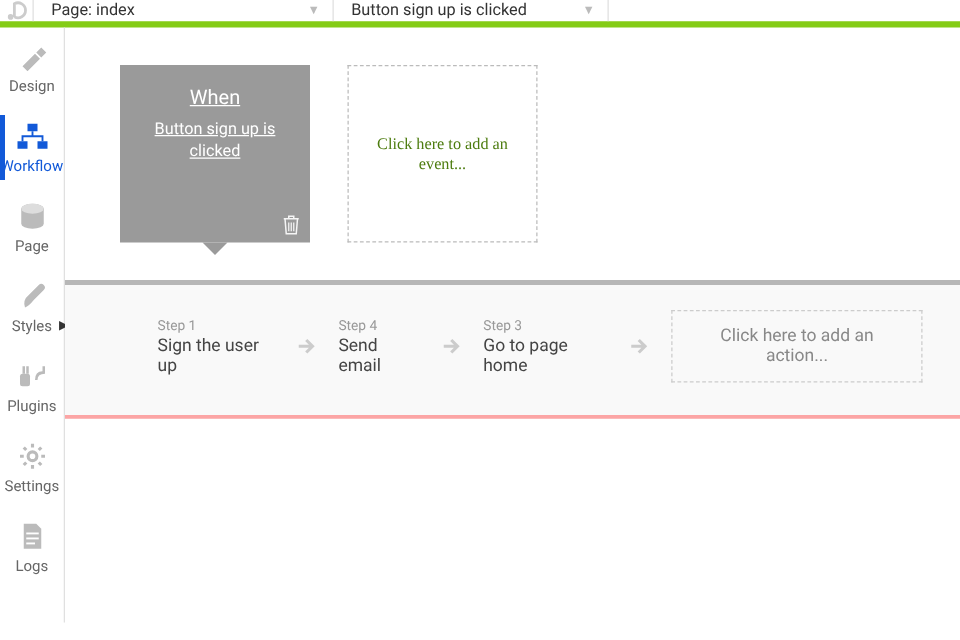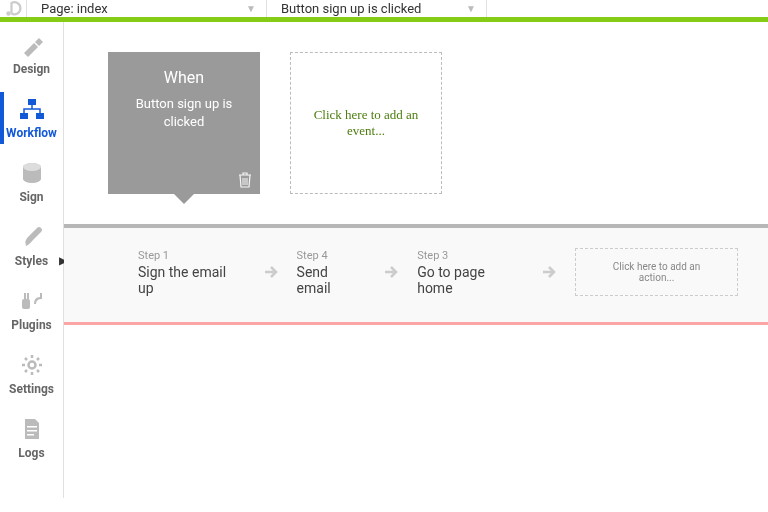--- a/index.html
+++ b/index.html
@@ -9,43 +9,43 @@
   .topbar .logo { width: 27px; display: flex; align-items: center; justify-content: center; border-right: 1px solid #e0e0e0; position: relative; }
   .topbar .logo svg { width: 18px; height: 18px; }
   .topbar .dropdown { display: flex; align-items: center; padding: 0 14px; border-right: 1px solid #e0e0e0; cursor: pointer; position: relative; min-width: 240px; }
   .topbar .dropdown .chev { position: absolute; right: 10px; color: #bbb; font-size: 10px; }
   .topbar .links { display: flex; align-items: center; padding: 0 14px; gap: 22px; }
   .topbar .links span { color: #555; cursor: pointer; }
   .topbar .links .saved { color: #ccc; cursor: default; }
   
   .main { display: flex; height: calc(512px - 36px); }
   
-  .sidebar { width: 64px; border-right: 1px solid #e0e0e0; display: flex; flex-direction: column; position: relative; font-weight: bold; }
+  .sidebar { width: 52px; border-right: 1px solid #e0e0e0; display: flex; flex-direction: column; position: relative; }
   .sidebar .item { height: 64px; display: flex; flex-direction: column; align-items: center; justify-content: center; gap: 4px; cursor: pointer; color: #666; font-size: 12px; }
   .sidebar .item.active { color: #1259d8; position: relative; }
   .sidebar .item.active::before { content:""; position:absolute; left:0; top:6px; bottom:6px; width:4px; background:#1259d8; }
   .sidebar .item .ico { width: 26px; height: 26px; display:flex; align-items:center; justify-content:center; }
   .sidebar .expander { position: absolute; right: -4px; top: 50%; transform: translateY(-50%); font-size: 10px; color: #333; }
   
   .canvas { flex: 1; padding: 30px 0 0 44px; position: relative; overflow: hidden; }
   .events-row { display: flex; gap: 30px; }
-  .event-card { width: 152px; height: 142px; background: #9a9a9a; color: #fff; display: flex; flex-direction: column; align-items: center; padding: 16px 10px 8px; position: relative; cursor: pointer; }
+  .event-card { width: 152px; height: 142px; background: #9a9a9a; color: #fff; display: flex; flex-direction: column; align-items: center; padding: 16px 10px 8px; position: relative; cursor: pointer; text-decoration: underline; }
   .event-card .when { font-size: 16px; font-weight: 400; margin-bottom: 8px; }
   .event-card .desc { font-size: 13px; text-align: center; line-height: 1.4; }
   .event-card .trash { position: absolute; right: 8px; bottom: 6px; opacity: 0.9; }
   .event-card .pointer { position: absolute; bottom: -10px; left: 50%; transform: translateX(-50%); width: 0; height: 0; border-left: 10px solid transparent; border-right: 10px solid transparent; border-top: 10px solid #9a9a9a; }
   
   .add-event { width: 152px; height: 142px; border: 1px dashed #bbb; display: flex; align-items: center; justify-content: center; text-align: center; color: #4d7c0f; font-size: 13px; padding: 10px; cursor: pointer; font-family: Liberation Serif, serif; }
   
   .steps-bar { margin-top: 30px; border-top: 4px solid #b7b7b7; background: #f9f9f9; border-bottom: 3px solid #fca5a5; padding: 20px 30px 26px; display: flex; align-items: center; gap: 8px; margin-left: -44px; padding-left: 74px; }
   .step { display: flex; flex-direction: column; gap: 2px; }
   .step .label { font-size: 11px; color: #999; }
   .step .title { font-size: 14px; color: #444; }
   .arrow { color: #ccc; margin: 0 10px; }
-  .add-action { border: 1px dashed #ccc; padding: 12px 18px; color: #888; font-size: 10px; cursor: pointer; text-align: center; }
+  .add-action { border: 1px dashed #ccc; padding: 12px 18px; color: #888; font-size: 14px; cursor: pointer; text-align: center; }
   
   svg { display: block; }
 </style>
 </head>
 <body>
 
 <div class="topbar">
   <div class="logo">
     <svg viewBox="0 0 24 24">
         <circle cx="6" cy="18" r="3" fill="#ccc"></circle>
@@ -84,21 +84,21 @@
       <span>Workflow</span>
     </div>
     <div class="item">
       <div class="ico">
           <svg width="22" height="22" viewBox="0 0 22 22">
             <ellipse cx="11" cy="5" rx="9" ry="4" fill="#bbb"></ellipse>
             <path d="M2 5 V17 a9 4 0 0 0 18 0 V5" fill="#bbb"></path>
             <ellipse cx="11" cy="5" rx="9" ry="4" fill="#ddd"></ellipse>
           </svg>
         </div>
-      <span>Sign</span>
+      <span>Page</span>
     </div>
     <div class="item">
       <div class="ico">
           <svg width="22" height="22" viewBox="0 0 22 22">
             <path d="M5 20 Q3 14 8 10 L16 2 Q18 0 20 2 Q22 4 20 6 L12 14 Q8 19 5 20 Z" fill="#bbb"></path>
           </svg>
         </div>
       <span>Styles</span>
     </div>
     <div class="item">
@@ -160,21 +160,21 @@
         <div class="pointer"></div>
       </div>
       <div class="add-event">
         <span>Click here to add an event...</span>
       </div>
     </div>
 
     <div class="steps-bar">
       <div class="step">
         <span class="label">Step 1</span>
-        <span class="title">Sign the email up</span>
+        <span class="title">Sign the user up</span>
       </div>
       <div class="arrow">
           <svg width="16" height="16" viewBox="0 0 16 16">
             <path d="M2 8 H12 M8 3 L13 8 L8 13" fill="none" stroke="#ccc" stroke-width="2.5"></path>
           </svg>
         </div>
       <div class="step">
         <span class="label">Step 4</span>
         <span class="title">Send email</span>
       </div>

